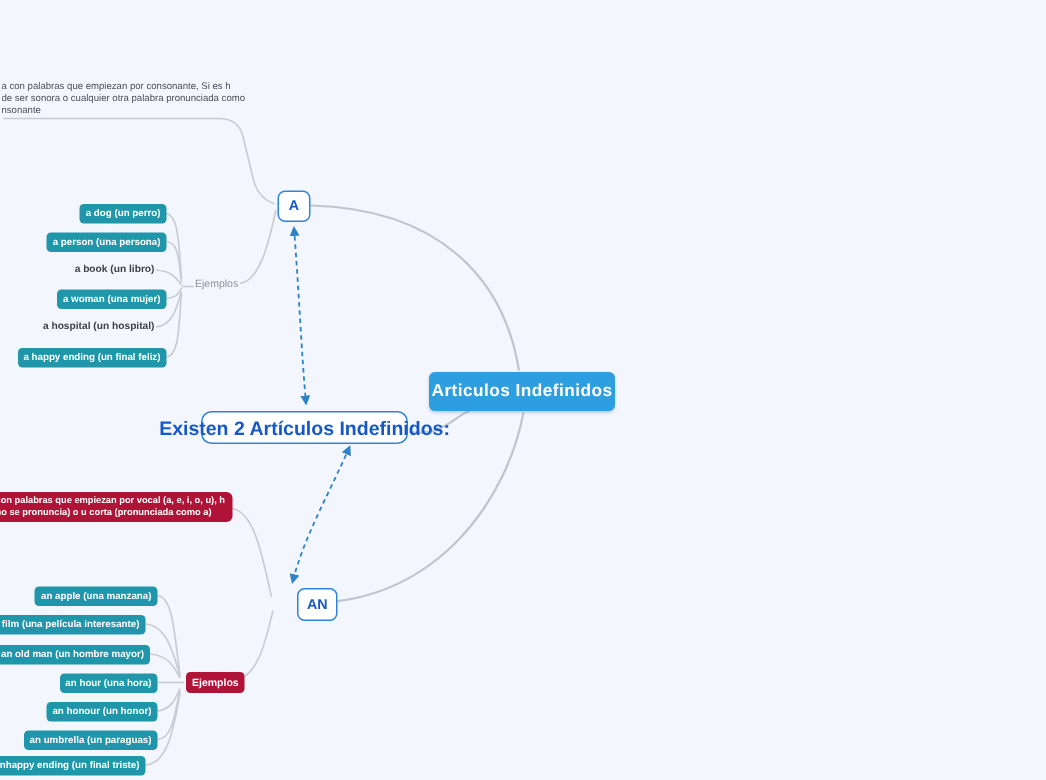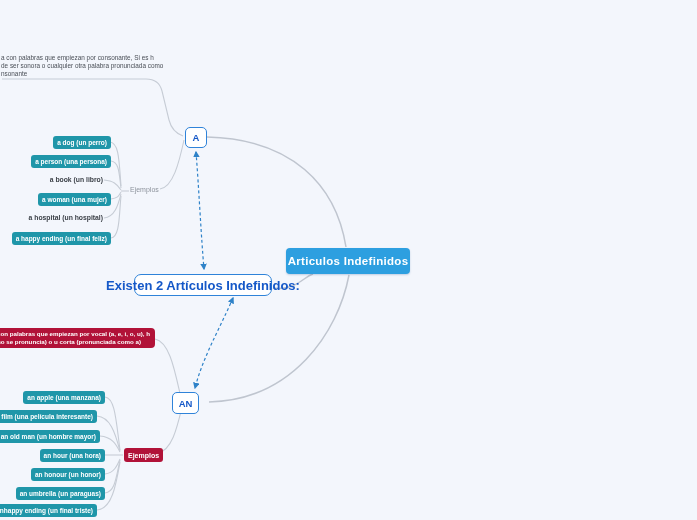--- a/index.html
+++ b/index.html
@@ -85,21 +85,21 @@
     <path class="wire-dashed" d="M196,152 C199,190 201,235 204,269" marker-start="url(#ah)" marker-end="url(#ah)"></path>
     <path class="wire-dashed" d="M233,298 C219,330 203,357 195,388" marker-start="url(#ah)" marker-end="url(#ah)"></path>
   </svg>
 
   <div class="node root-node" style="left:286px;top:248px;width:124px;height:26px;text-align:center;">Articulos Indefinidos</div>
 
   <div class="node outline-node" style="left:134px;top:274px;width:138px;height:22px;font-size:13px;">Existen 2 Artículos Indefinidos:</div>
 
   <div class="node outline-node" style="left:185px;top:127px;width:22px;height:21px;font-size:9.5px;border-radius:5px;">A</div>
 
-  <div class="node outline-node" style="left:172px;top:392px;width:27px;height:22px;font-size:9.5px;border-radius:5px;">AN</div>
+  <div class="node outline-node" style="left:198px;top:392px;width:27px;height:22px;font-size:9.5px;border-radius:5px;">AN</div>
 
   <div class="desc-text" style="left:1px;top:54px;">
     <div>a con palabras que empiezan por consonante, Si es h</div>
     <div>de ser sonora o cualquier otra palabra pronunciada como</div>
     <div>nsonante</div>
   </div>
 
   <div class="gray-label" style="left:130px;top:186px;">Ejemplos</div>
 
   <div class="node teal-box" style="right:586px;top:136px;">a dog (un perro)</div>

